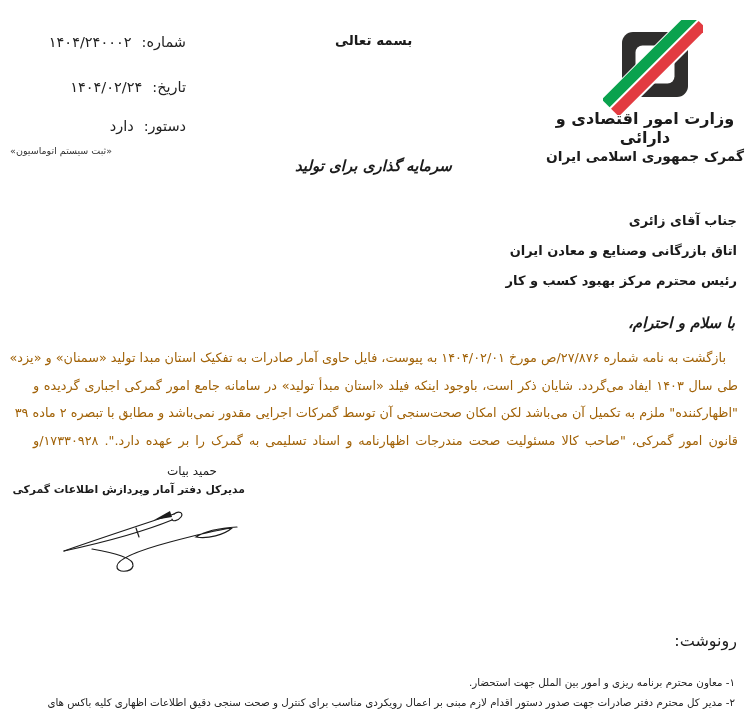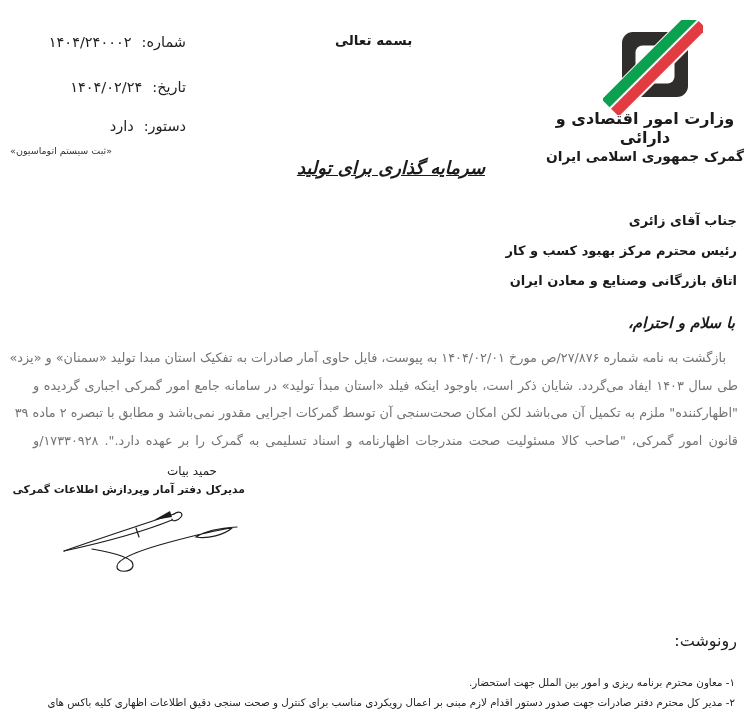--- a/index.html
+++ b/index.html
@@ -21,31 +21,31 @@
   
   .besmellah { position:absolute; top:32px; left:335px; width:100px; text-align:left;
                font-weight:bold; font-size:13.5px; }
   
   .logo-box { position:absolute; top:20px; left:603px; width:100px; height:95px; }
   .org-names { position:absolute; top:109px; left:545px; width:200px; text-align:center;
                font-weight:bold; line-height:19px; }
   .org-names .l1 { font-size:16px; }
   .org-names .l2 { font-size:13.8px; }
   
-  .slogan { position:absolute; top:157px; left:295px; width:190px; text-align:right;
-            font-style:italic; font-weight:600; font-size:18px; white-space:nowrap;text-decoration:underline; }
+  .slogan { position:absolute; top:157px; left:295px; width:190px; text-align:left;
+            font-style:italic; font-weight:600; font-size:15px; white-space:nowrap; }
   .salutation { position:absolute; top:314px; right:10px; font-style:italic; font-weight:700;
                 font-size:15px; }
   
   .recipient { position:absolute; top:206px; right:8px; text-align:right; font-weight:bold;
                font-size:13px; line-height:30px; }
   
   .body-block { position:absolute; top:344px; right:7px; left:33px; direction:rtl; }
   .body-line  { font-size:12.8px; line-height:27.5px; text-align:justify; text-align-last:justify;
-                white-space:nowrap; color:#737373; }
+                white-space:nowrap; color:#a16207; }
   .body-line.first { text-indent:12px; }
   
   .sig-name  { position:absolute; top:464px; right:528px; font-weight:normal; font-size:12px; white-space:nowrap; }
   .sig-title { position:absolute; top:483px; left:40px; width:205px; text-align:center;
                font-weight:bold; font-size:10.8px; letter-spacing:-0.3px; white-space:nowrap; }
   .sig-draw  { position:absolute; top:498px; left:52px; width:195px; height:78px; }
   
   .cc-label { position:absolute; top:631px; right:8px; font-size:16px; }
   .cc-items { position:absolute; top:672px; right:10px; left:8px; direction:rtl; }
   .cc-item  { font-size:10.3px; line-height:20px; text-align:right;
@@ -85,22 +85,22 @@
   </div>
   <div class="org-names">
     <div class="l1">وزارت امور اقتصادی و دارائی</div>
     <div class="l2">گمرک جمهوری اسلامی ایران</div>
   </div>
 
   <div class="slogan">سرمایه گذاری برای تولید</div>
 
   <div class="recipient">
     <div>جناب آقای زائری</div>
+    <div>اتاق بازرگانی وصنایع و معادن ایران</div>
     <div>رئیس محترم مرکز بهبود کسب و کار</div>
-    <div>اتاق بازرگانی وصنایع و معادن ایران</div>
   </div>
 
   <div class="salutation">با سلام و احترام،</div>
 
   <div class="body-block">
     <div class="body-line first">بازگشت به نامه شماره ۲۷/۸۷۶/ص مورخ ۱۴۰۴/۰۲/۰۱ به پیوست، فایل حاوی آمار صادرات به تفکیک استان مبدا تولید «سمنان» و «یزد»</div>
     <div class="body-line">طی سال ۱۴۰۳ ایفاد می‌گردد. شایان ذکر است، باوجود اینکه فیلد «استان مبدأ تولید» در سامانه جامع امور گمرکی اجباری گردیده و</div>
     <div class="body-line">"اظهارکننده" ملزم به تکمیل آن می‌باشد لکن امکان صحت‌سنجی آن توسط گمرکات اجرایی مقدور نمی‌باشد و مطابق با تبصره ۲ ماده ۳۹</div>
     <div class="body-line">قانون امور گمرکی، "صاحب کالا مسئولیت صحت مندرجات اظهارنامه و اسناد تسلیمی به گمرک را بر عهده دارد.". ۱۷۳۳۰۹۲۸/و</div>
   </div>

